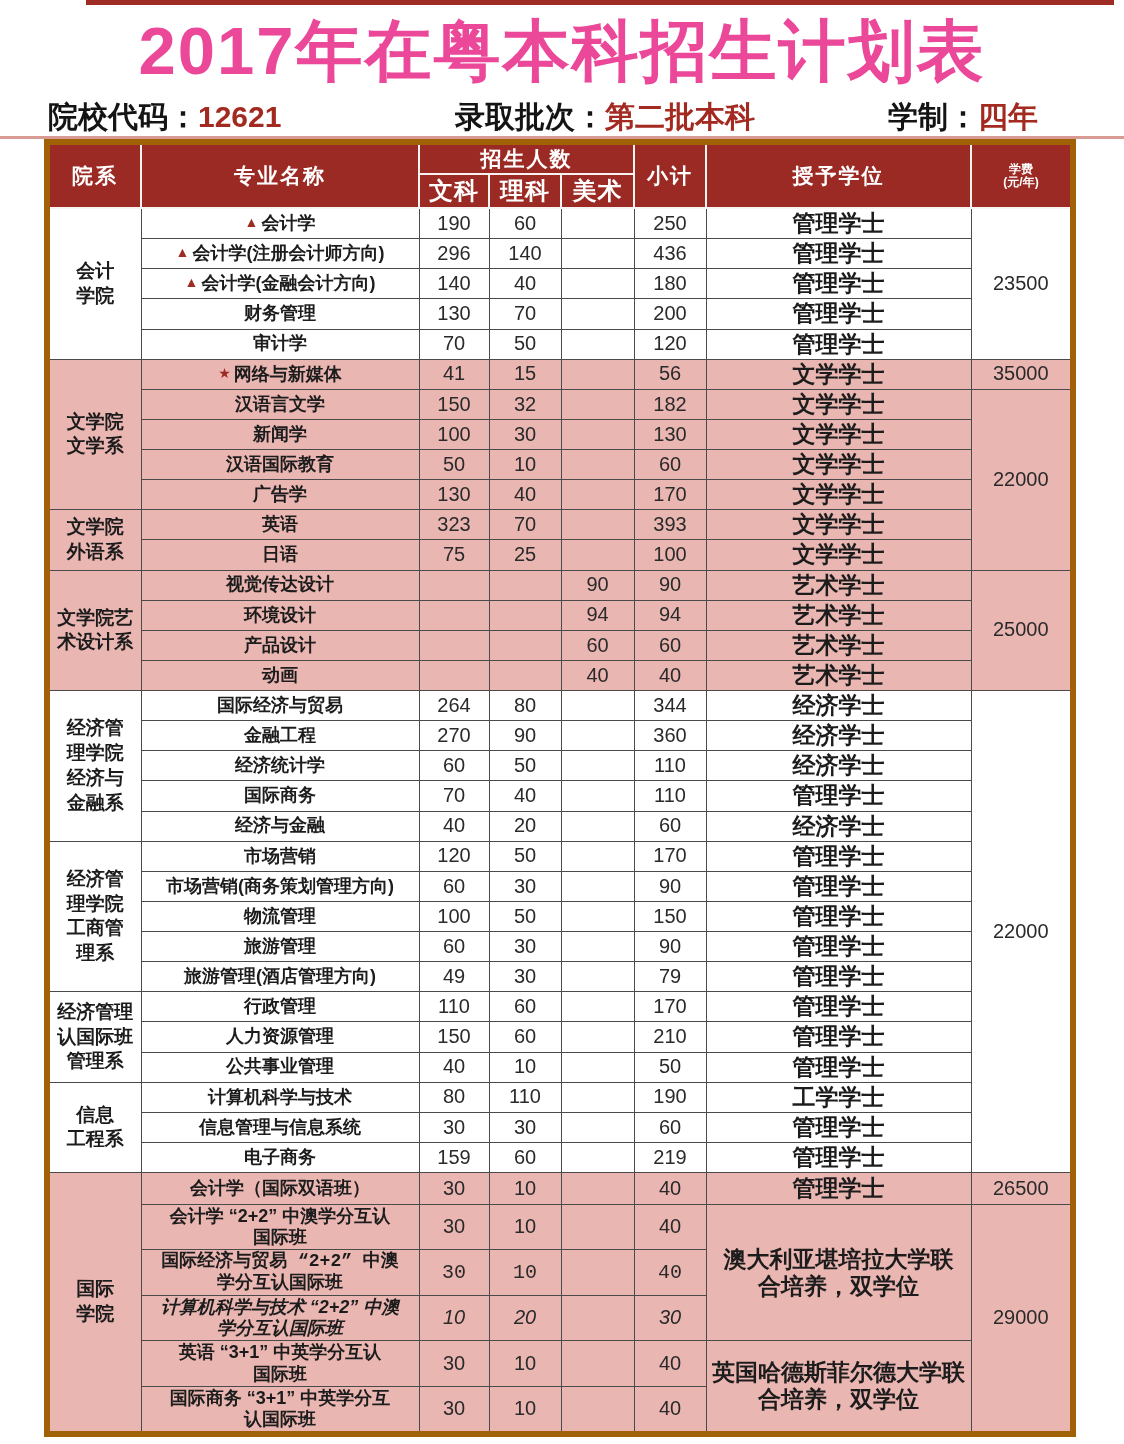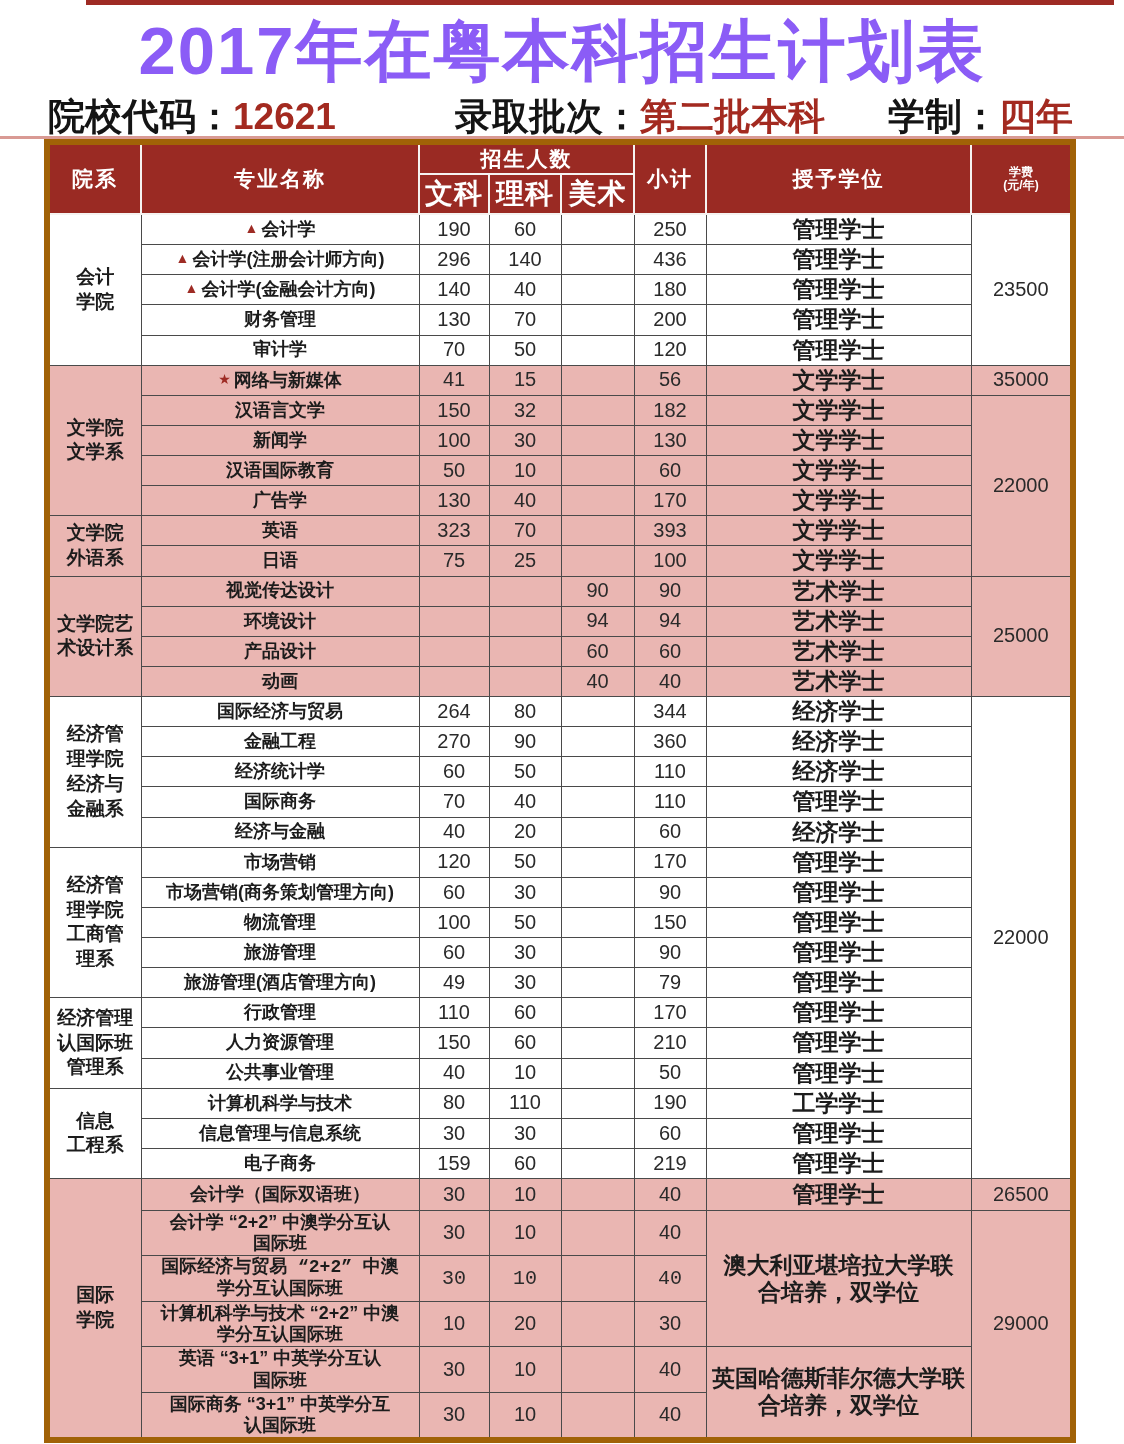--- a/index.html
+++ b/index.html
@@ -5,41 +5,41 @@
   html,body{margin:0;padding:0;}
   body{
     width:1124px;height:1444px;position:relative;overflow:hidden;
     background:#ffffff;
     font-family:"Liberation Sans","DejaVu Sans",sans-serif;
     color:#1c1c1c;
   }
   .top-strip{position:absolute;left:86px;top:0;width:1028px;height:5px;background:#9e2b24;}
   .page-title{
     position:absolute;top:8px;left:0;width:1124px;height:86px;
-    text-align:center;font-size:67px;font-weight:900;color:#8b5cf6;
+    text-align:center;font-size:67px;font-weight:900;color:#ec4899;
     letter-spacing:2px;line-height:86px;white-space:nowrap;
   }
-  .info-bar{position:absolute;top:97px;left:0;width:1124px;height:40px;font-size:37px;font-weight:700;}
+  .info-bar{position:absolute;top:97px;left:0;width:1124px;height:40px;font-size:30px;font-weight:700;}
   .info-grp{position:absolute;top:0;white-space:nowrap;line-height:40px;}
   #grp-code{left:48px;}
   #grp-batch{left:455px;}
   #grp-years{left:888px;}
   .info-lbl{color:#141414;}
   .info-val{color:#a32a20;}
   .divider-line{position:absolute;left:0;top:136px;width:1124px;height:3px;background:#d99a94;}
 
   .table-wrap{position:absolute;left:44px;top:139px;}
   table{border-collapse:collapse;table-layout:fixed;width:1026px;border:6px solid #a16207;}
   thead th{
     background:#9a2a23;color:#ffffff;font-weight:700;font-size:21px;
     border:2px solid #f6f3f1;padding:0;letter-spacing:2px;
   }
   thead tr.h1{height:28px;}
   thead tr.h2{height:27px;}
-  th.sub-h{font-size:28px;letter-spacing:1px;}
+  th.sub-h{font-size:24px;letter-spacing:1px;}
   th .fee-line{line-height:1.12;font-size:12px;letter-spacing:0;}
   tbody td{
     border:1px solid #4a4a4a;text-align:center;vertical-align:middle;
     white-space:pre-line;line-height:1.18;padding:1px 2px;overflow:hidden;
   }
   tr.pink td{background:#eab6b2;}
   tr.white td{background:#ffffff;}
   .c-dept{font-weight:700;font-size:19px;line-height:1.3;}
   .c-major{font-weight:700;font-size:18px;}
   .c-deg{font-weight:700;font-size:23px;}
@@ -397,21 +397,21 @@
           <td class="c-fee" rowspan="5">29000</td>
         </tr>
         <tr class="pink" style="height: 44px; font-family: Liberation Mono, monospace;">
           <td class="c-major">国际经济与贸易 “2+2” 中澳
 学分互认国际班</td>
           <td class="c-wen">30</td>
           <td class="c-li">10</td>
           <td class="c-mei"></td>
           <td class="c-sub">40</td>
         </tr>
-        <tr class="pink" style="height: 44px;">
+        <tr class="pink" style="height: 44px; font-style: italic;">
           <td class="c-major">计算机科学与技术 “2+2” 中澳
 学分互认国际班</td>
           <td class="c-wen">10</td>
           <td class="c-li">20</td>
           <td class="c-mei"></td>
           <td class="c-sub">30</td>
         </tr>
         <tr class="pink" style="height: 44px;">
           <td class="c-major">英语 “3+1” 中英学分互认
 国际班</td>

